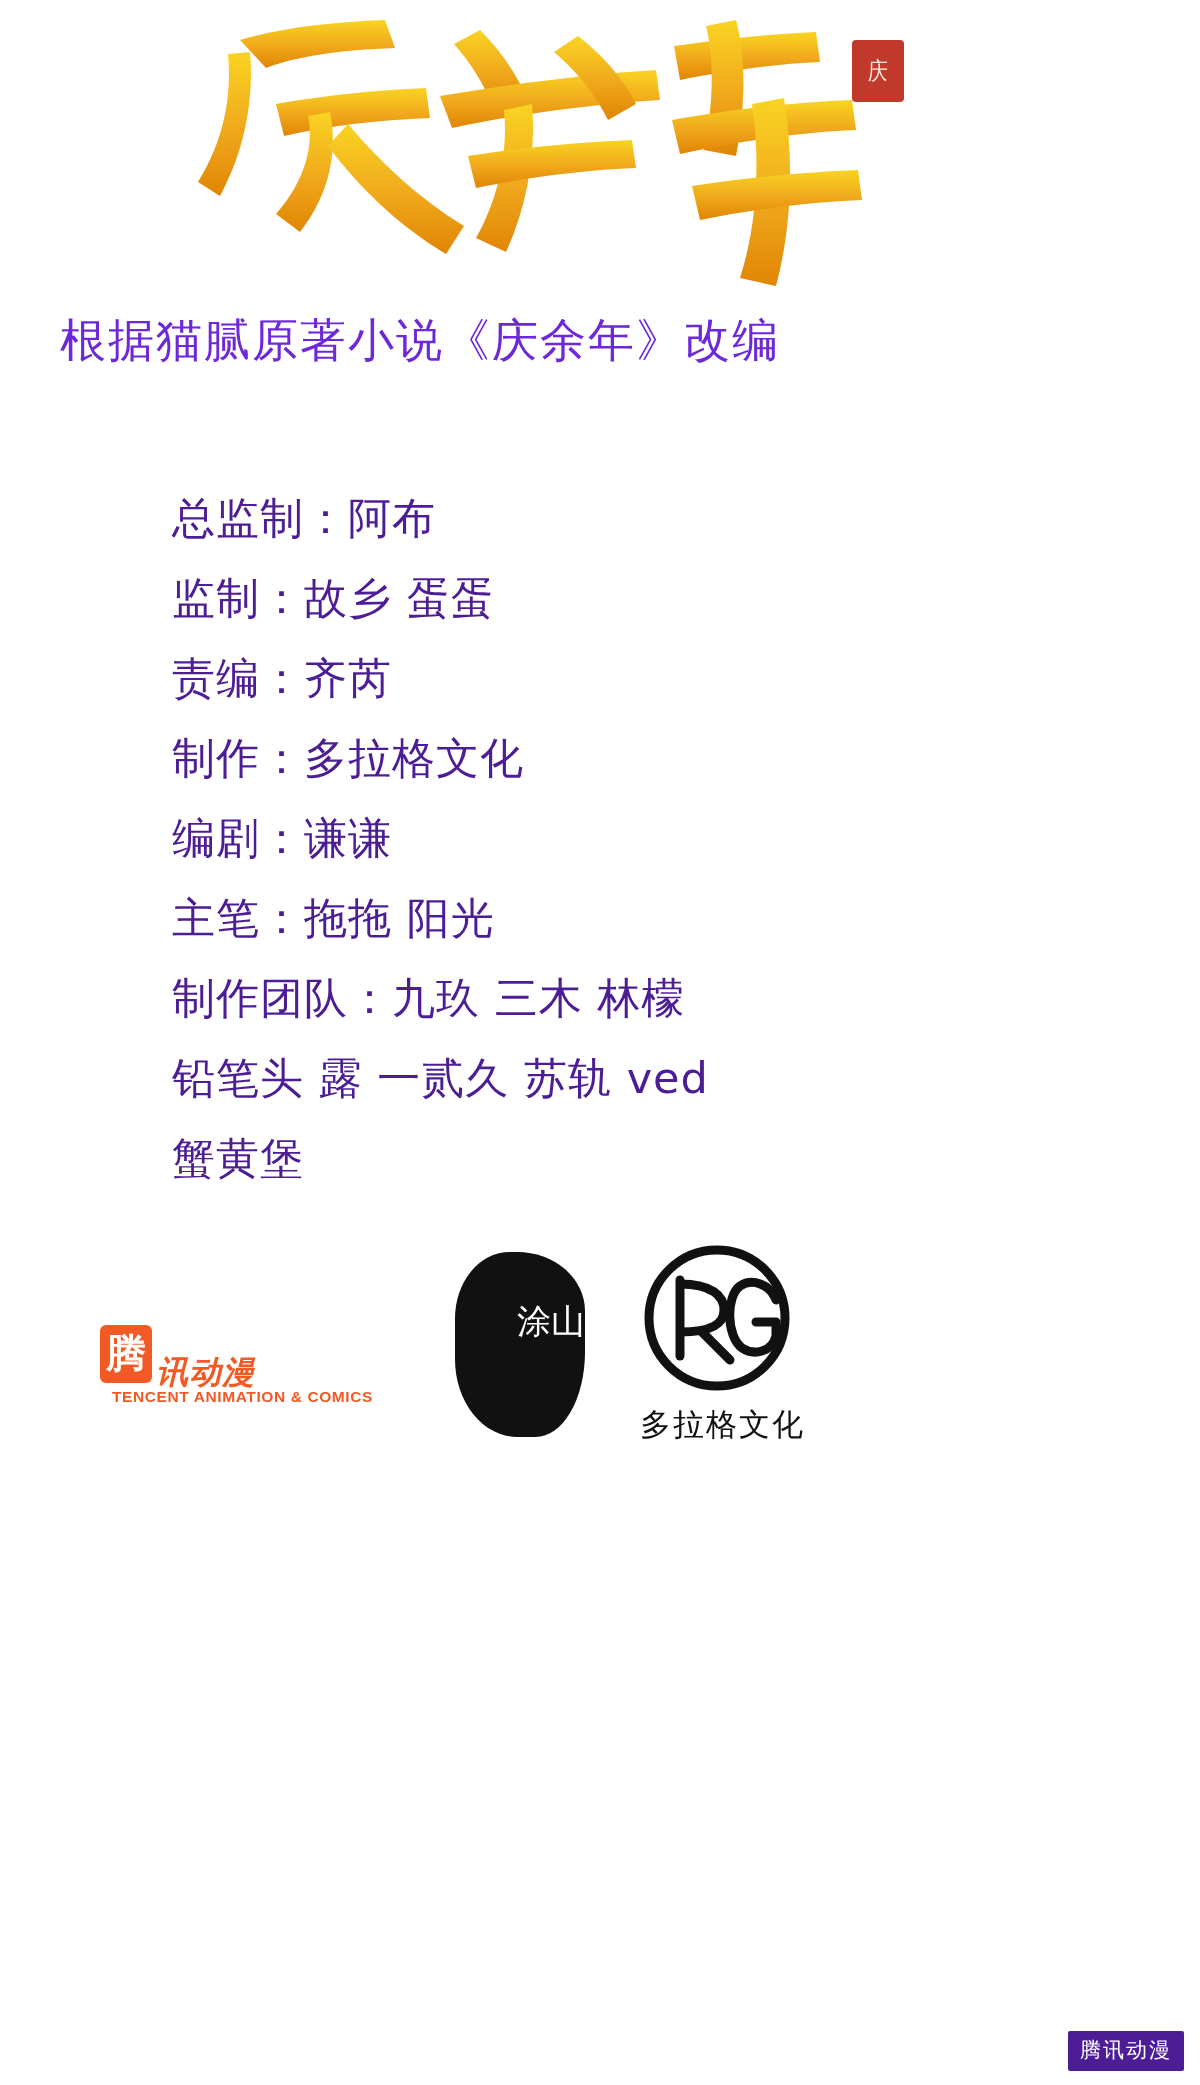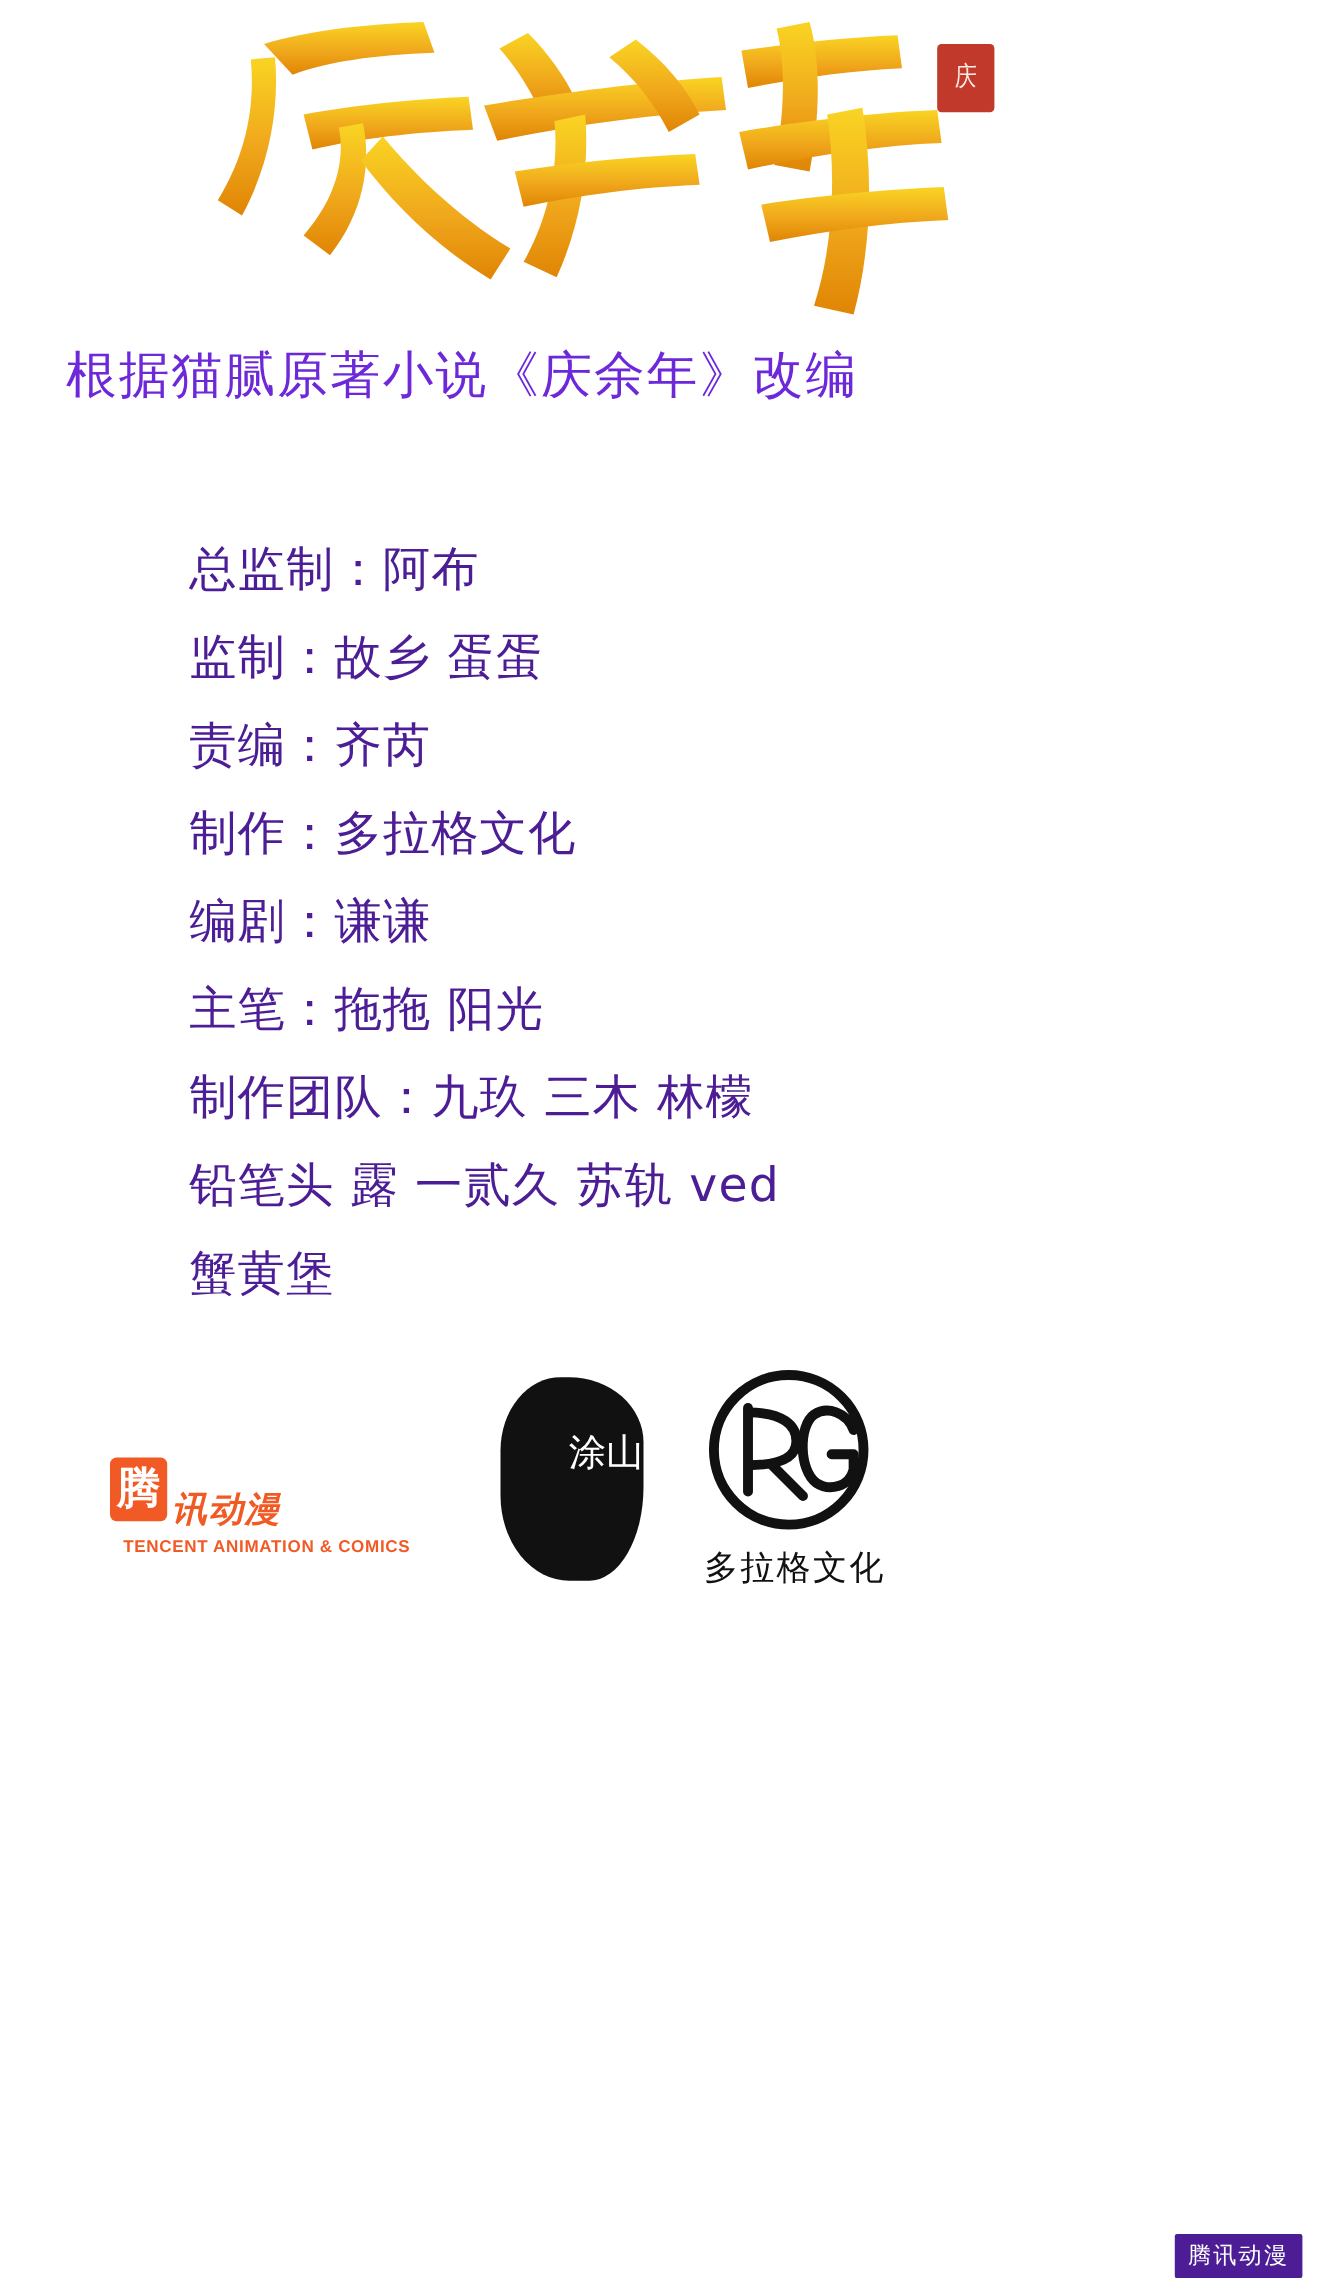--- a/index.html
+++ b/index.html
@@ -115,21 +115,20 @@
     color: #f15a24;
     font-size: 32px;
     font-weight: bold;
     line-height: 1;
     font-family: "DejaVu Sans", sans-serif;
     letter-spacing: 1px;
     font-style: italic;
     margin-top: 36px;
   }
   .logo-tencent .tx-en {
-    margin-top: 10px;
     color: #f15a24;
     font-size: 15.5px;
     font-weight: bold;
     letter-spacing: 0.6px;
     text-align: center;
     font-family: "Liberation Sans", sans-serif;
   }
 
   
   .logo-tushan {

